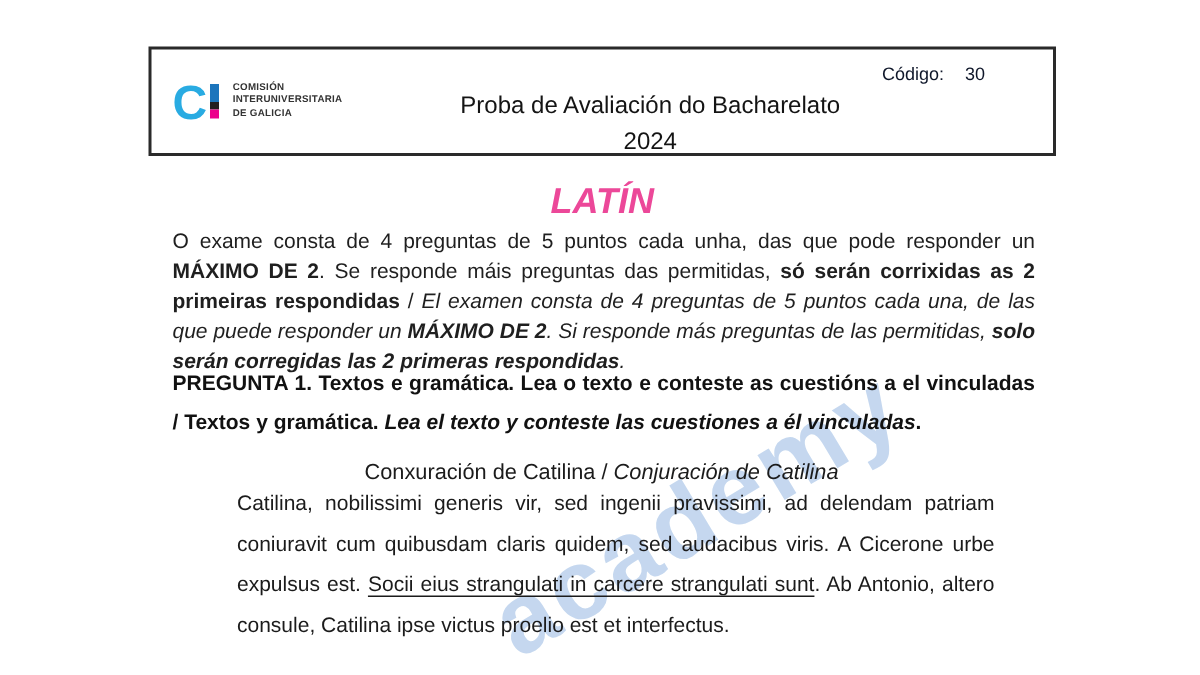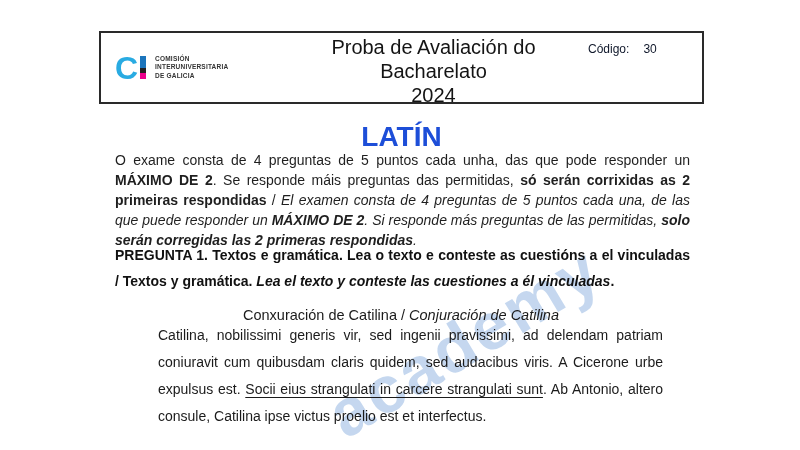--- a/index.html
+++ b/index.html
@@ -53,46 +53,48 @@
     margin-left: 6px;
     font-size: 6.5px;
     font-weight: bold;
     color: #333333;
     line-height: 1.3;
     letter-spacing: 0.2px;
   }
   .header-title {
     flex: 1;
     text-align: center;
-    font-size: 20px;
+    font-size: 16px;
     line-height: 24px;
     padding-top: 2px;
     color: #141414;
+    margin-top: 24px;
   }
   .header-code {
     width: 118px;
     box-sizing: border-box;
     padding-top: 9px;
     padding-left: 4px;
     font-size: 12px;
     color: #0f172a;
     white-space: nowrap;
   }
   .header-code .code-value { margin-left: 14px; }
 
   
   .subject {
     position: absolute;
     left: 99px; top: 121px;
     width: 605px;
     margin: 0;
     text-align: center;
-    font-size: 28px;
+    font-size: 24px;
     font-weight: bold;
-    color: #1d4ed8;
+    color: #ec4899;
+    font-style: italic;
   }
   .instructions {
     position: absolute;
     left: 115px; top: 150px;
     width: 575px;
     margin: 0;
     font-size: 14px;
     line-height: 20px;
     text-align: justify;
     color: #1f1f1f;

